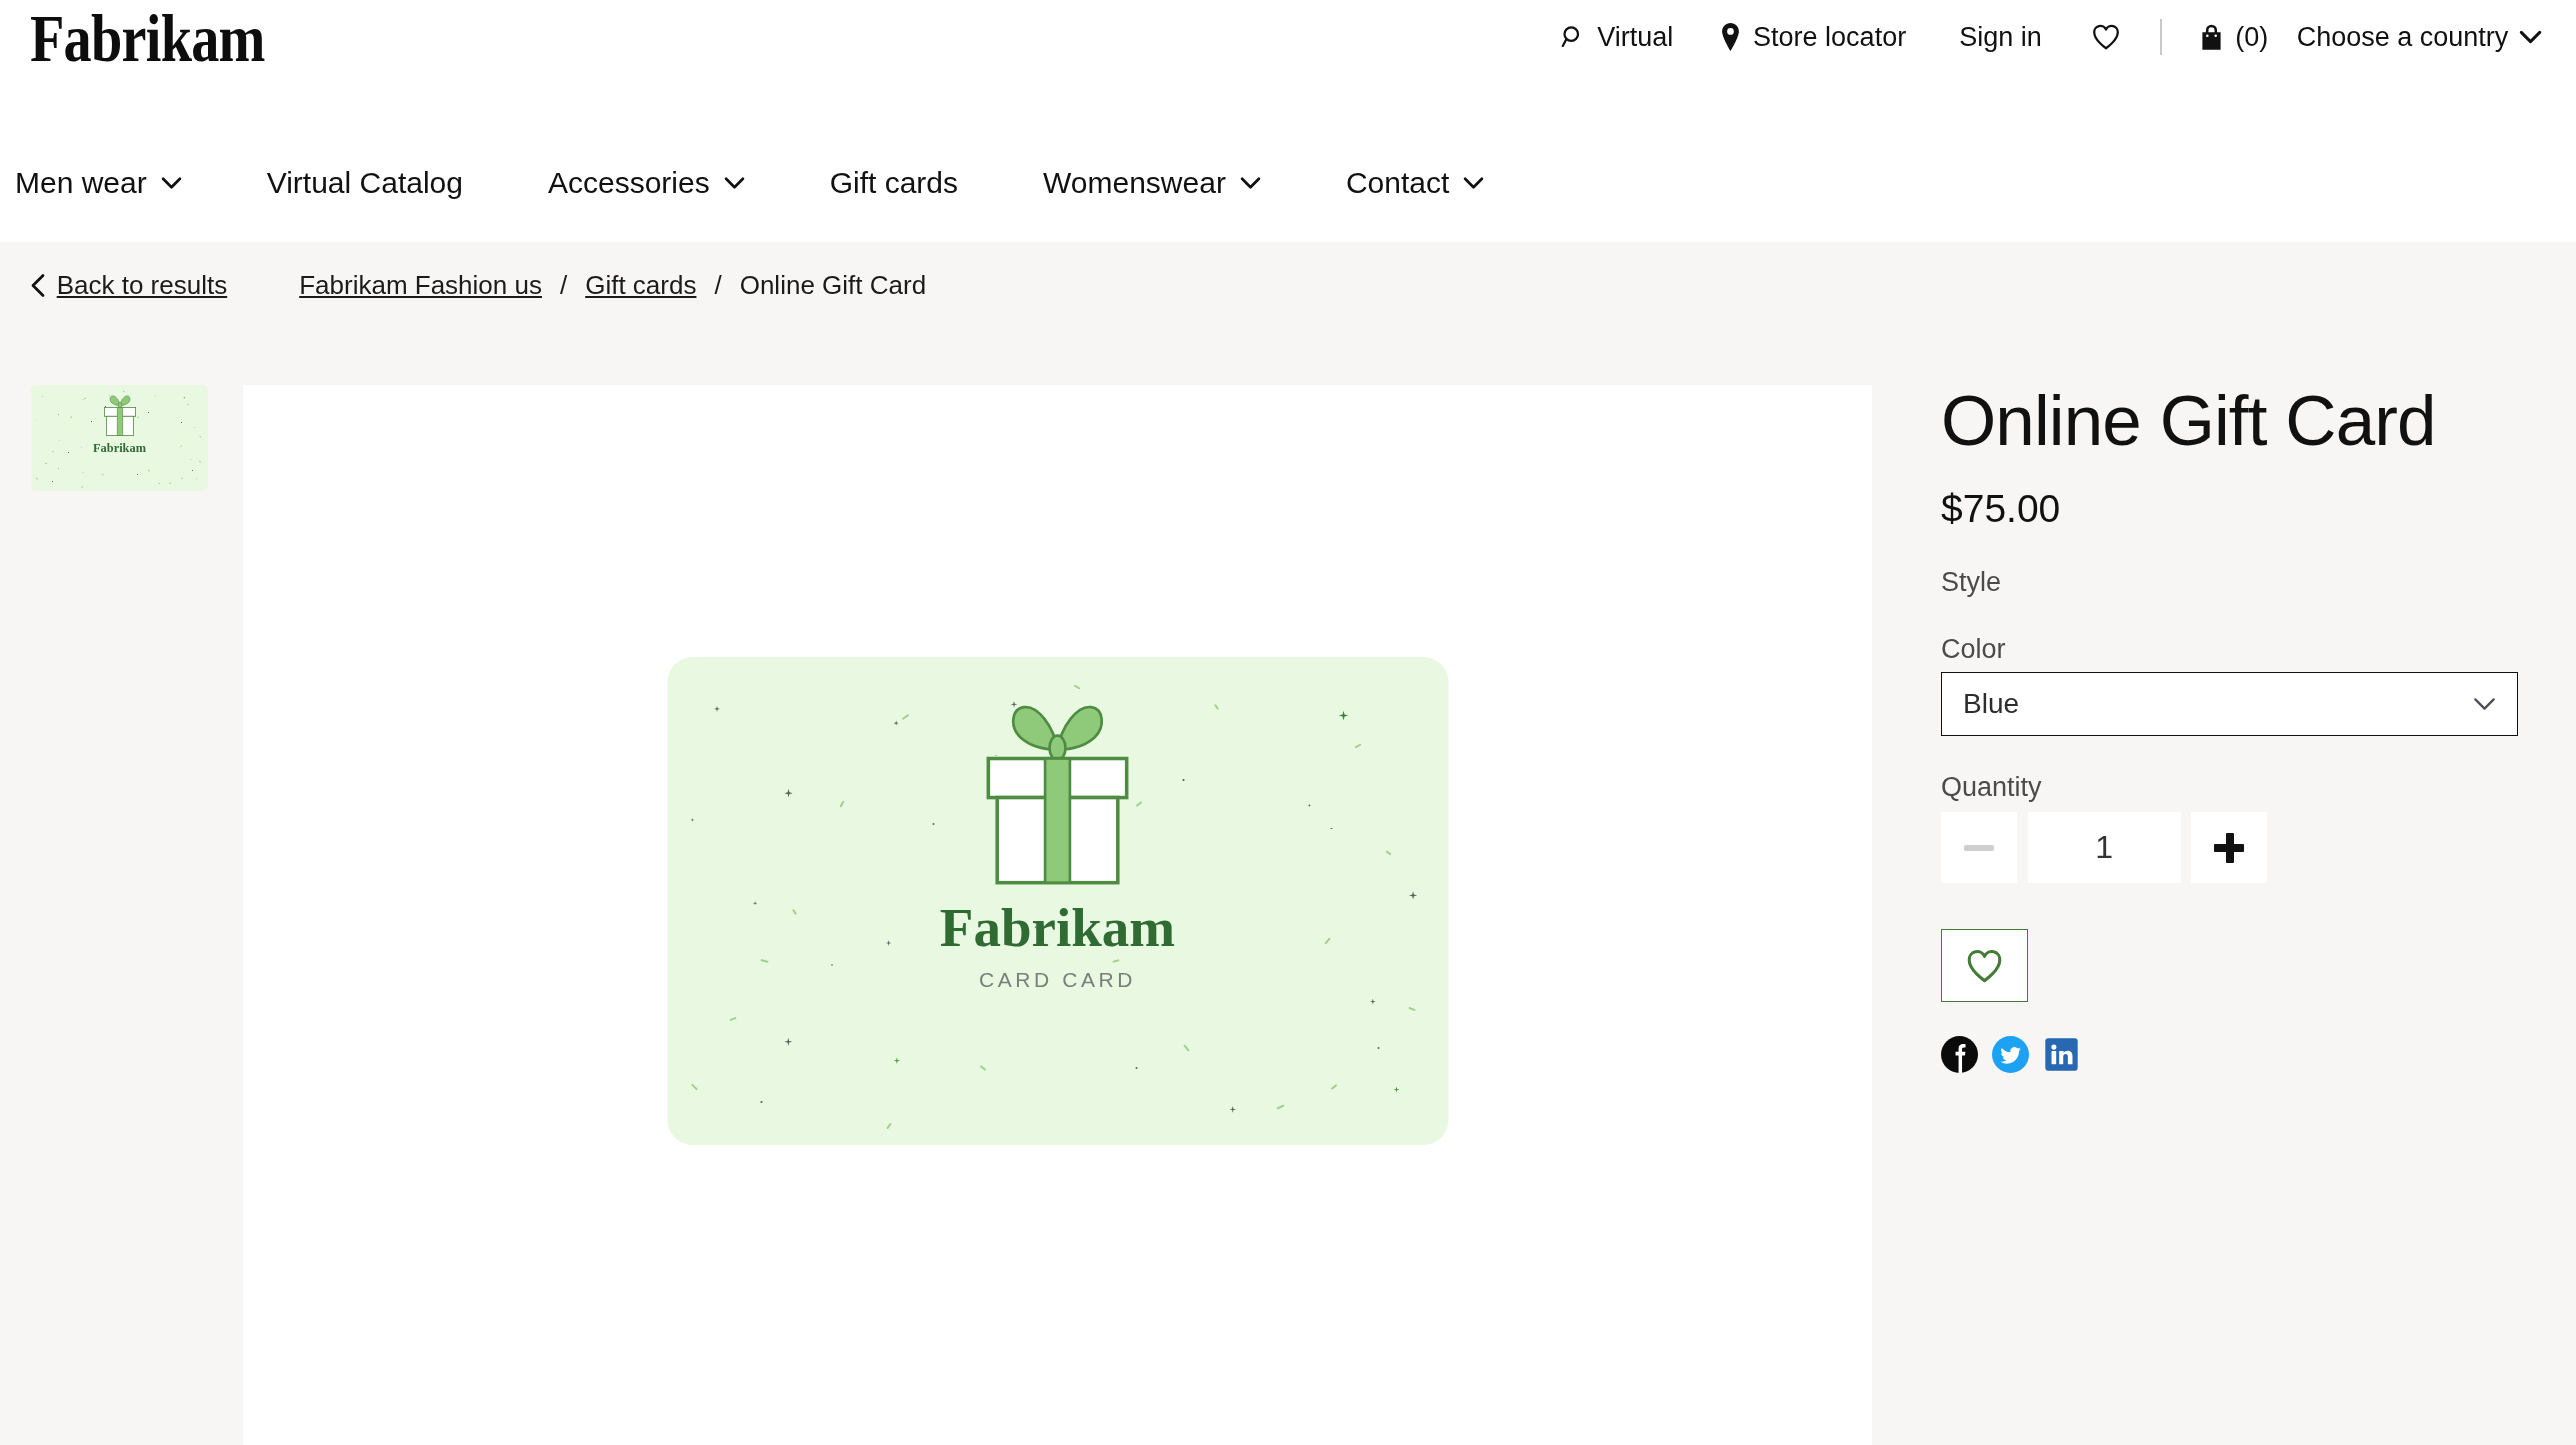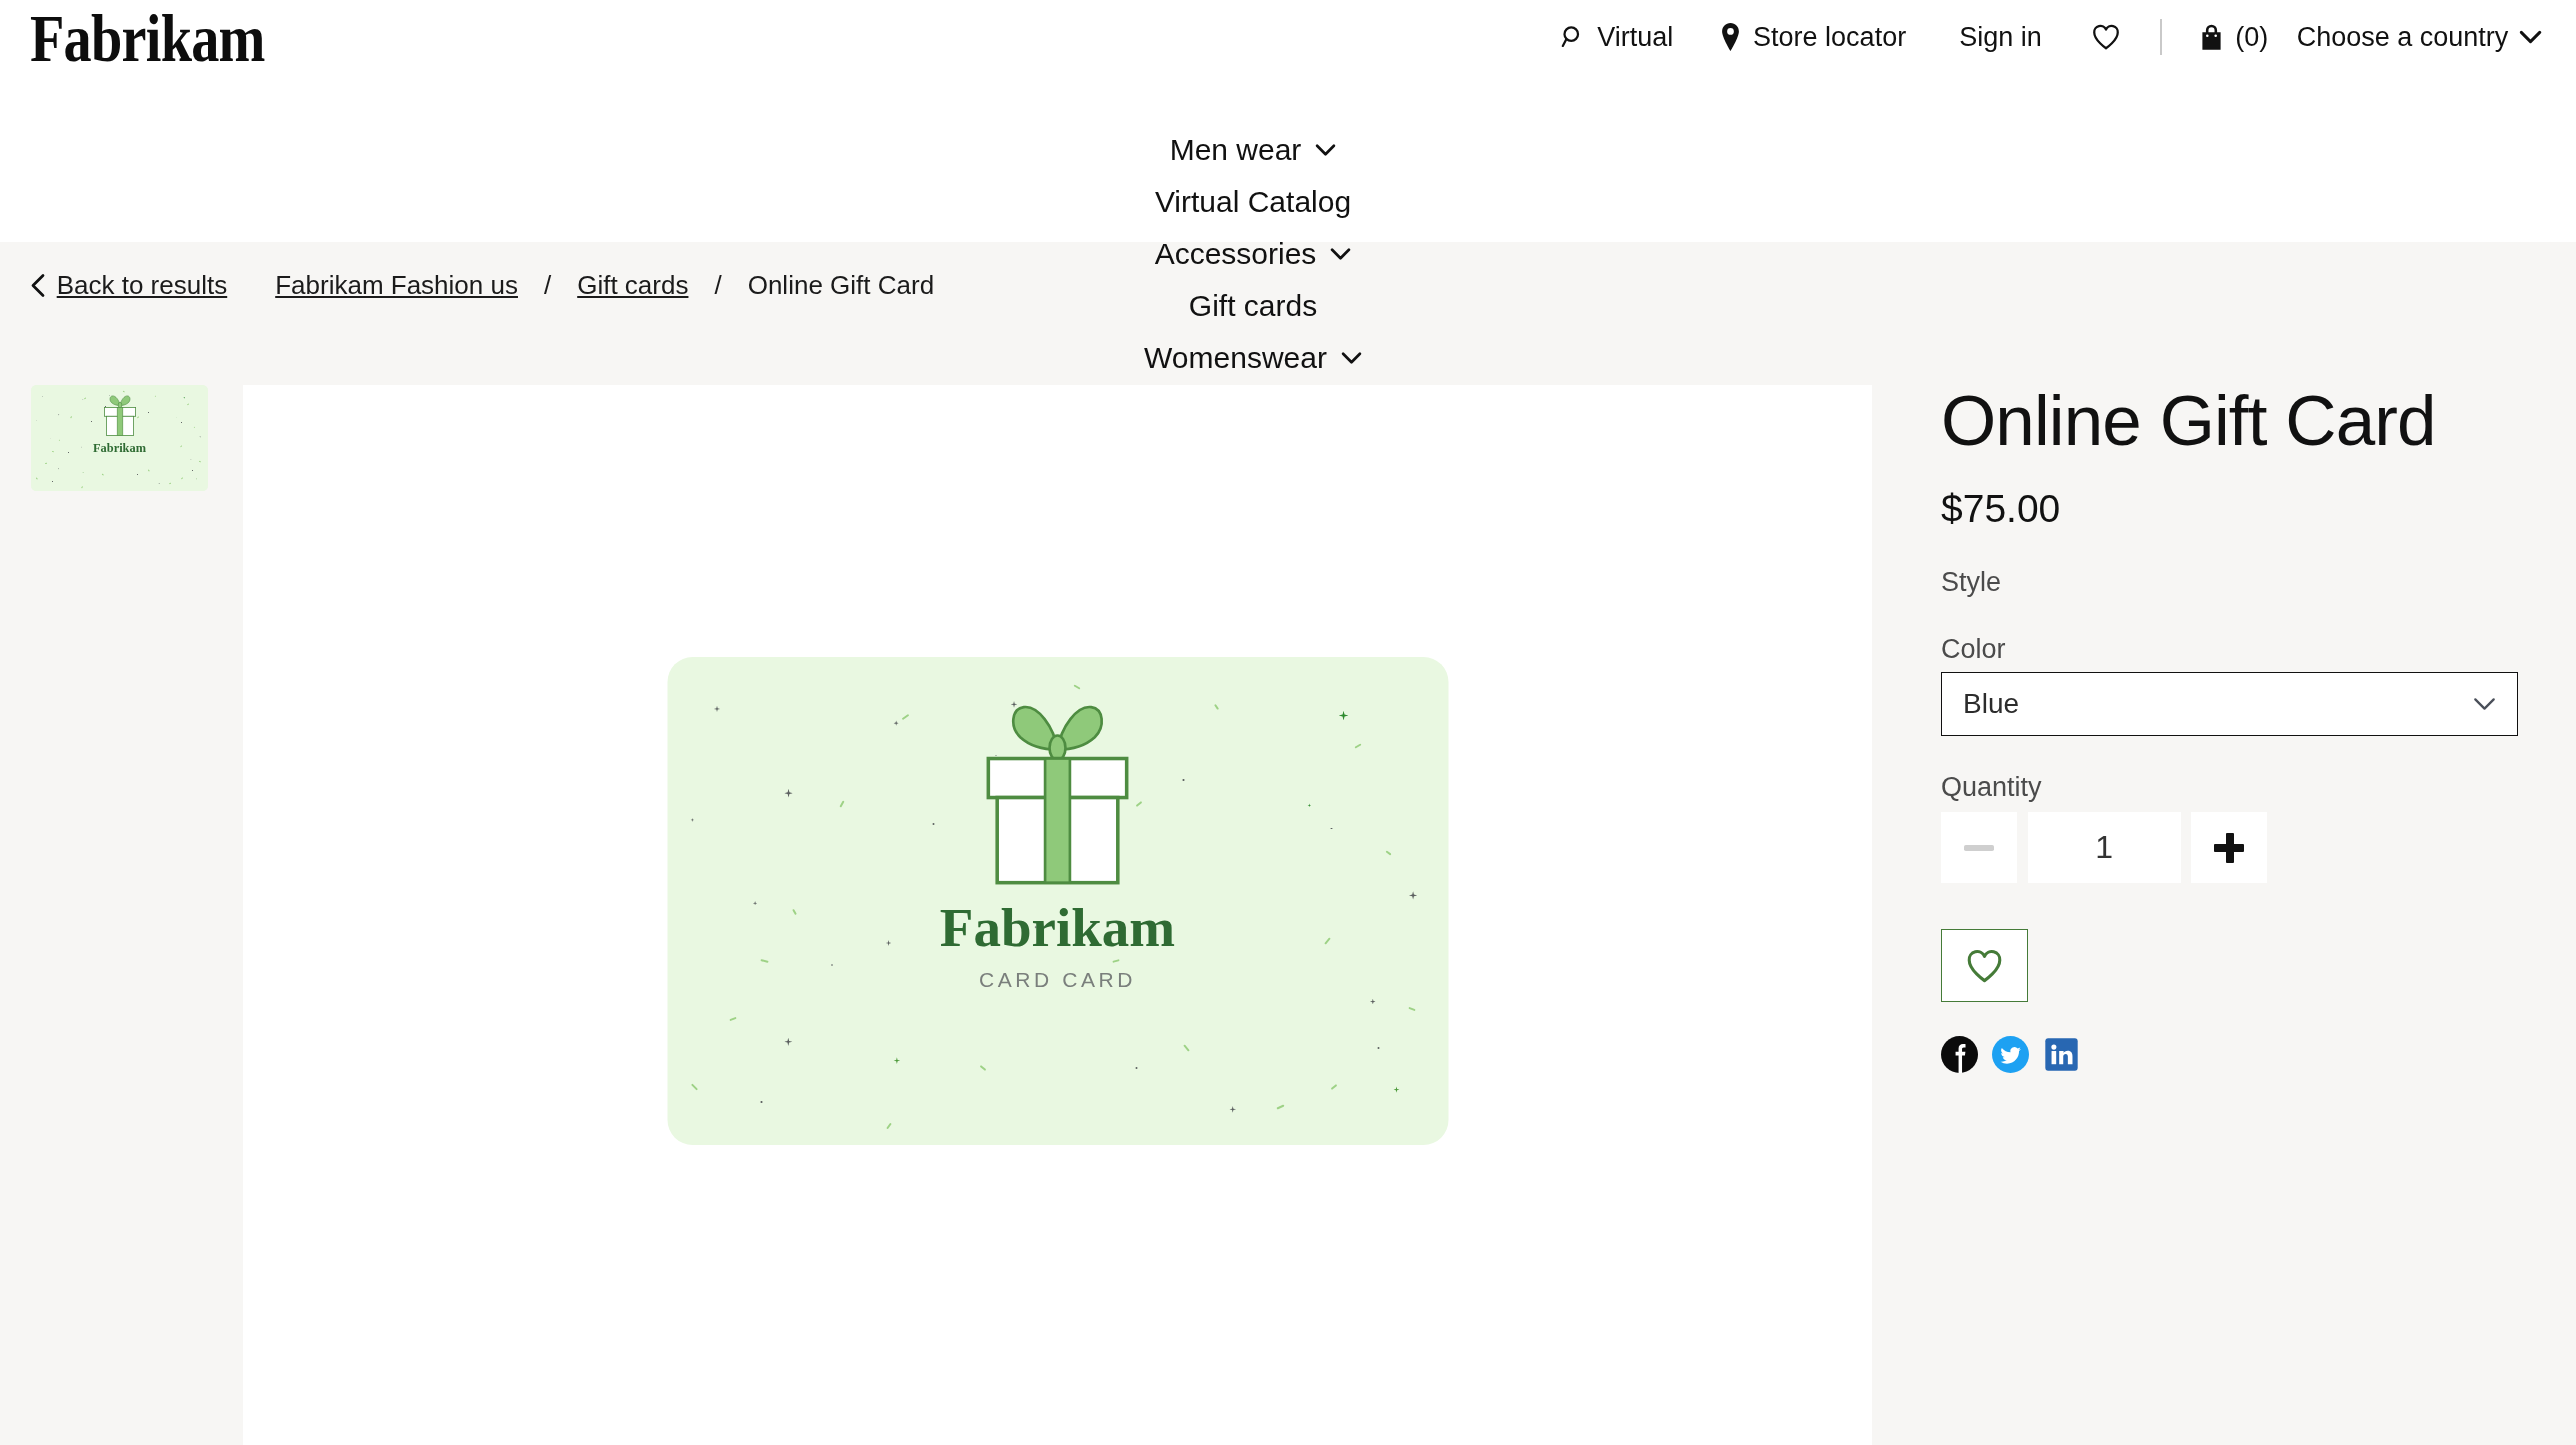--- a/index.html
+++ b/index.html
@@ -37,40 +37,39 @@
   .util-divider {
     width: 1.8px; height: 36px; background: #c9c9c9; margin: 0 19.5px;
   }
   .icon-svg { display: block; }
 
   
   .mainnav {
     position: absolute; left: 0; top: 124px; width: 2576px; height: 117px;
     display: flex; align-items: center;
     padding-left: 15px;
-    flex-direction: column;
   }
   .nav-item {
     display: flex; align-items: center; gap: 14px;
     font-size: 30px; color: #111; padding: 9px 39px 9px 0;
     margin-right: 46px; white-space: nowrap; cursor: pointer;
   }
   .chev { display: inline-block; }
 
   
   .crumbbar {
     position: absolute; left: 0; top: 242px; width: 2576px; height: 87px;
     display: flex; align-items: center; padding-left: 30px;
     font-size: 26px; color: #1b1b1b;
   }
   .back-link {
     display: flex; align-items: center; gap: 10.7px; cursor: pointer; margin-right: 48px;
   }
   .back-link .lbl { text-decoration: underline; }
-  .crumbs { display: flex; align-items: center; gap: 12px; }
+  .crumbs { display: flex; align-items: center; gap: 4px; margin-left: 24px; }
   .crumb { color: #1b1b1b; cursor: pointer; text-decoration: underline; }
   .crumb.current { text-decoration: none; cursor: default; }
   .crumb-sep { padding: 0 14px; color: #1b1b1b; }
 
   
   .thumbs {
     position: absolute; left: 31px; top: 385px; width: 178px;
   }
   .thumb {
     width: 177px; height: 106px; border-radius: 5.3px; overflow: hidden;

